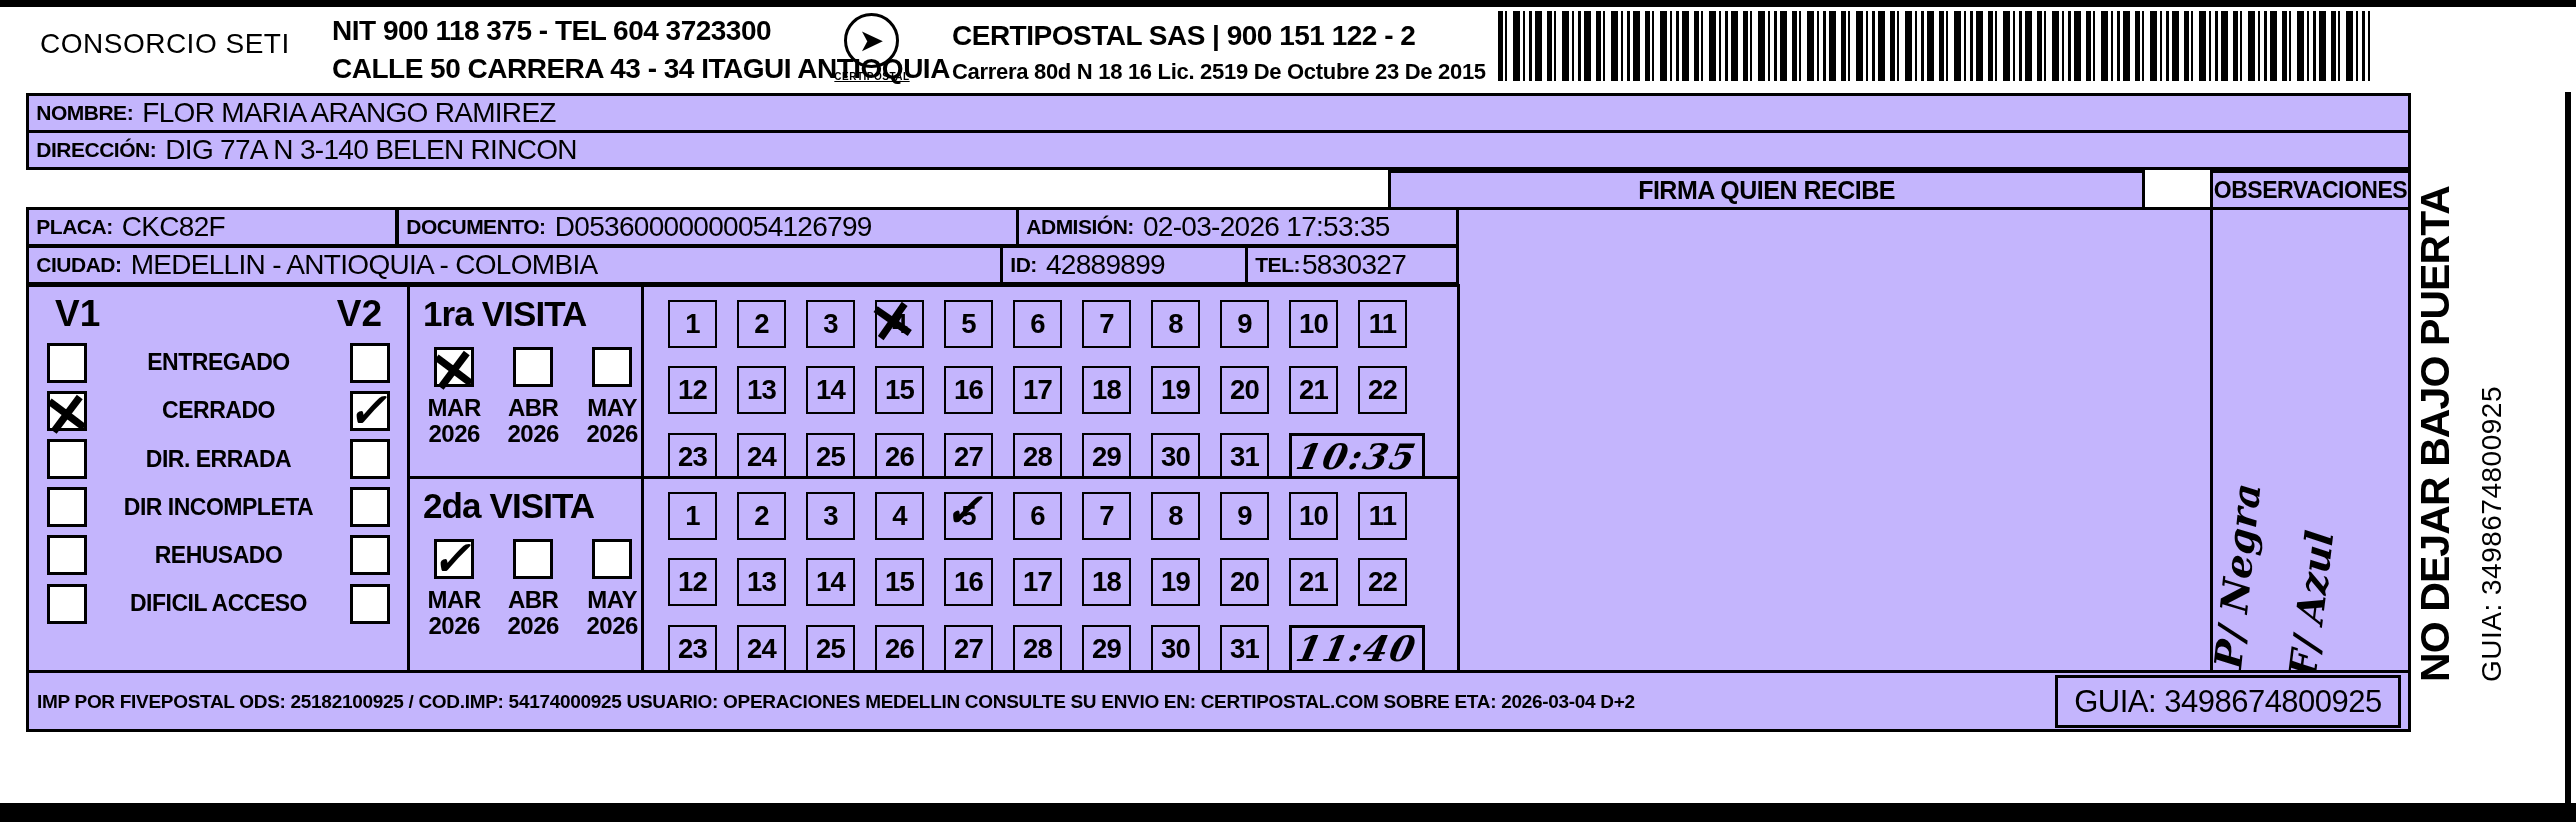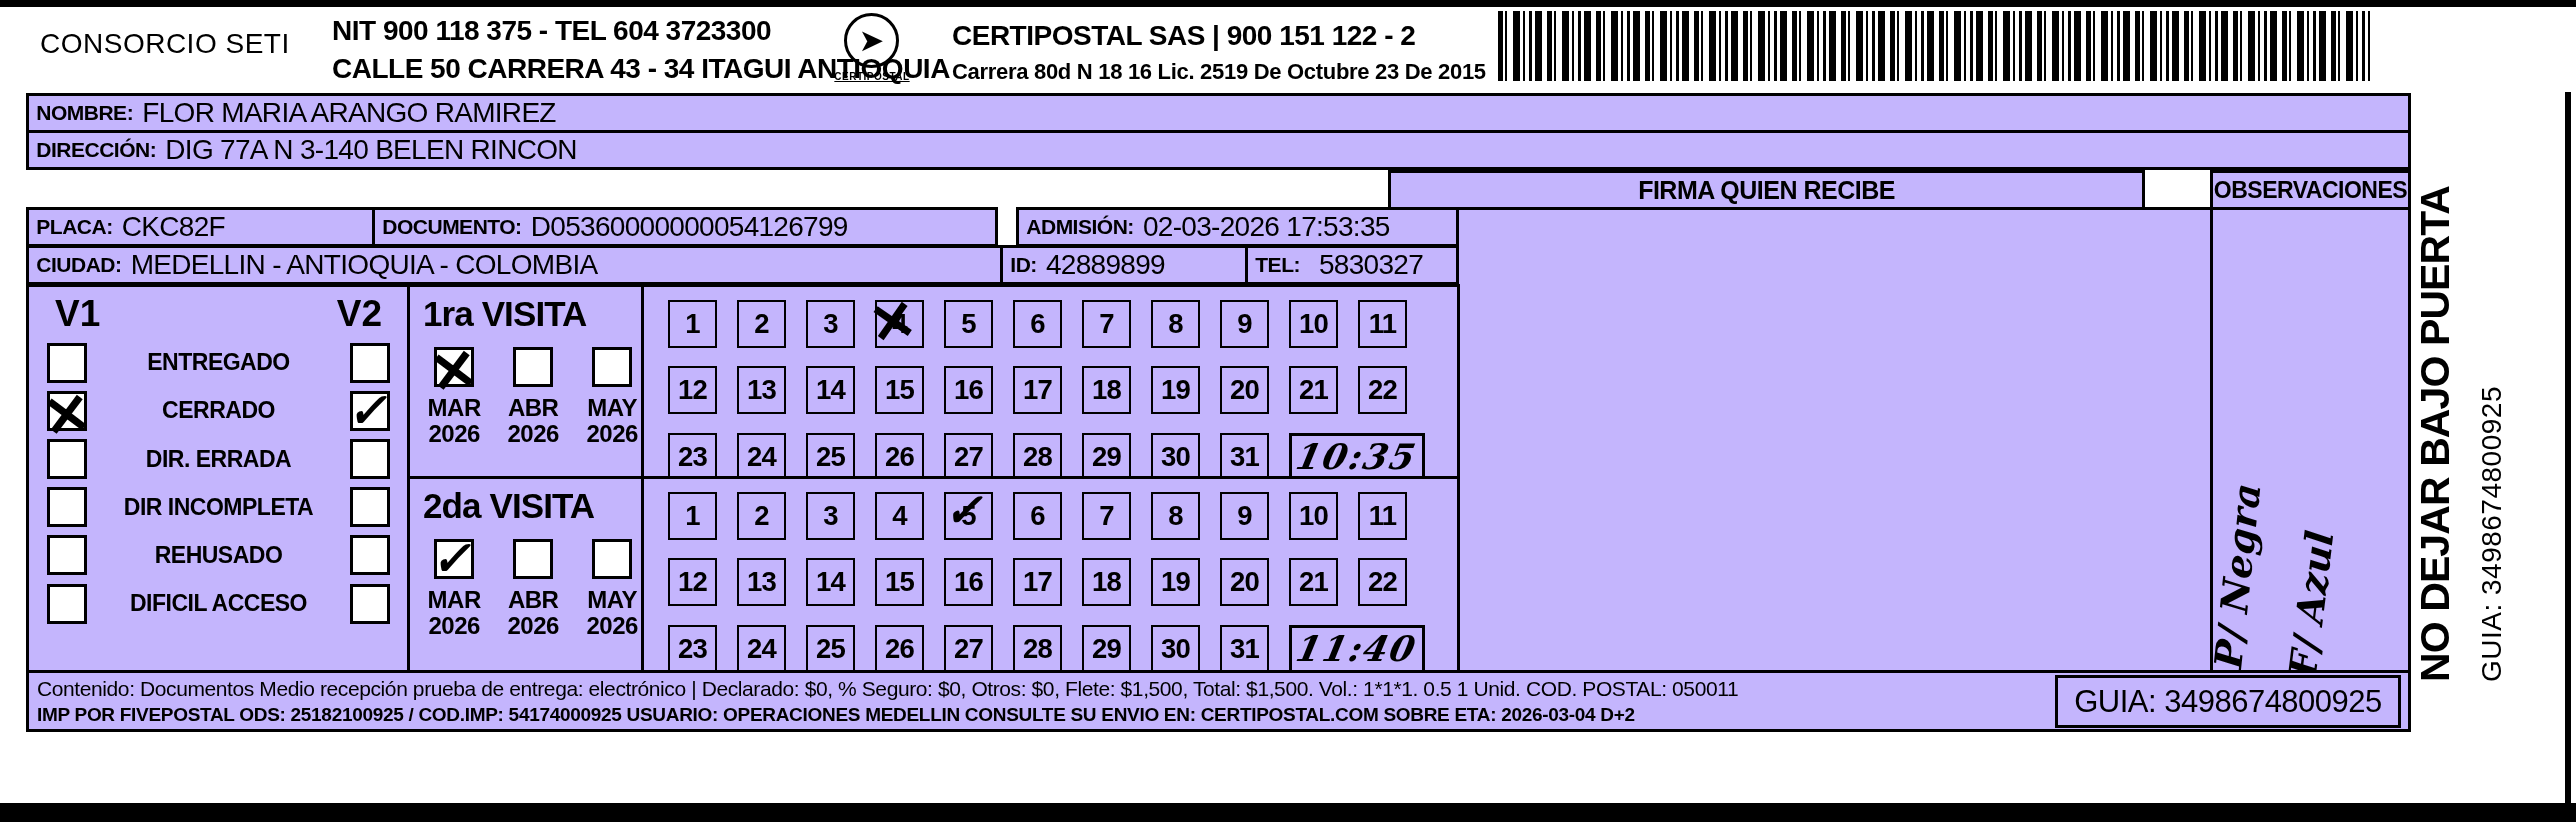--- a/index.html
+++ b/index.html
@@ -85,38 +85,38 @@
     <span>FIRMA QUIEN RECIBE</span>
   </div>
   <div class="box col-head" style="left:2210px;top:170px;width:201px;height:40px;font-size:23px;">
     <span>OBSERVACIONES</span>
   </div>
 
   <div class="box rowflex" style="left:26px;top:207px;width:372px;height:40px;">
     <span class="small-lbl">PLACA:</span>
     <span class="val">CKC82F</span>
   </div>
-  <div class="box rowflex" style="left:372px;top:207px;width:626px;height:40px;">
+  <div class="box rowflex" style="left:396px;top:207px;width:626px;height:40px;">
     <span class="small-lbl">DOCUMENTO:</span>
     <span class="val">D05360000000054126799</span>
   </div>
   <div class="box rowflex" style="left:1016px;top:207px;width:443px;height:40px;">
     <span class="small-lbl">ADMISIÓN:</span>
     <span class="val">02-03-2026 17:53:35</span>
   </div>
 
   <div class="box rowflex" style="left:26px;top:245px;width:978px;height:40px;">
     <span class="small-lbl">CIUDAD:</span>
     <span class="val">MEDELLIN - ANTIOQUIA - COLOMBIA</span>
   </div>
   <div class="box rowflex" style="left:1000px;top:245px;width:249px;height:40px;">
     <span class="small-lbl">ID:</span>
     <span class="val">42889899</span>
   </div>
-  <div class="box rowflex" style="left:1245px;top:245px;width:220px;height:40px;gap:19px;">
+  <div class="box rowflex" style="left:1245px;top:245px;width:220px;height:40px;gap:2px;">
     <span class="small-lbl">TEL:</span>
     <span class="val">5830327</span>
   </div>
 
   <div class="box" style="left:1456px;top:207px;width:757px;height:467px;"></div>
   <div class="box" style="left:2210px;top:207px;width:201px;height:467px;"></div>
 
   <div class="obs-note vtext hand" style="left:2220px;top:385px;transform:rotate(186deg);">P/ Negra</div>
   <div class="obs-note vtext hand" style="left:2297px;top:394px;transform:rotate(187deg);">F/ Azul</div>
 
@@ -288,21 +288,20 @@
         <div class="day-cell">30</div>
         <div class="day-cell">31</div>
         <div class="time-box">
           <span class="hand time-txt">11:40</span>
         </div>
       </div>
     </div>
 
   <div class="box" style="left:26px;top:670px;width:2385px;height:62px;"></div>
   <div class="abs footer-txt" style="left:37px;top:674px;width:2005px;height:55px;">
-    <span class="f1">Contenido: Documentos Medio recepción prueba de entrega: electrónico | Declarado: $0, % Seguro: $0, Otros: $0, Flete: $1,500, Total: $1,500. Vol.: 1*1*1. 0.5  1 Unid. COD. POSTAL: 050011</span>
     <span class="f2">IMP POR FIVEPOSTAL ODS: 25182100925 / COD.IMP: 54174000925 USUARIO: OPERACIONES MEDELLIN CONSULTE SU ENVIO EN: CERTIPOSTAL.COM SOBRE ETA: 2026-03-04 D+2</span>
   </div>
   <div class="box" style="left:2055px;top:675px;width:346px;height:53px;display:flex;align-items:center;justify-content:center;">
     <span class="nb" style="font-size:31px;letter-spacing:-0.5px;">GUIA: 3498674800925</span>
   </div>
 
   <div class="abs vtext" style="left:2412px;top:87px;height:595px;font-size:41px;font-weight:bold;letter-spacing:-0.9px;">NO DEJAR BAJO PUERTA</div>
   <div class="abs vtext" style="left:2476px;top:87px;height:595px;font-size:28px;letter-spacing:0.5px;">GUIA: 3498674800925</div>
 
 </div>

